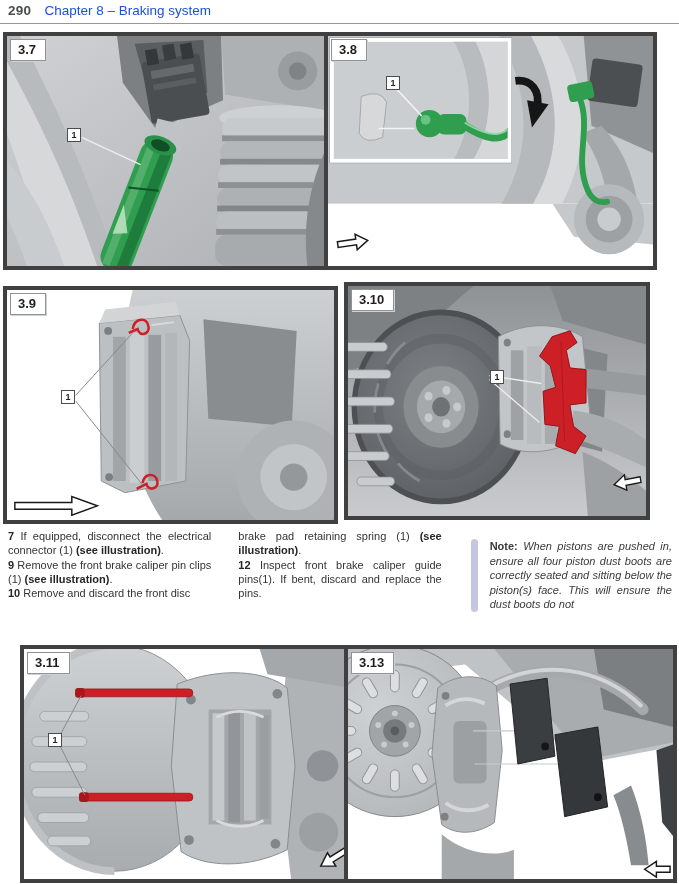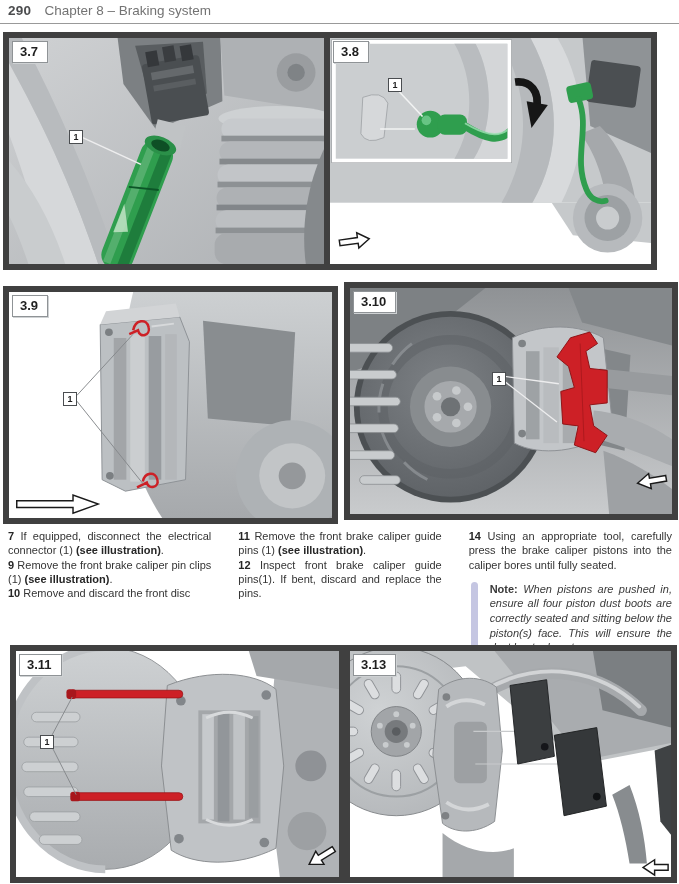--- a/index.html
+++ b/index.html
@@ -2,23 +2,23 @@
 <html style="--highlight-green: #2f9e4e; --highlight-red: #cd2026; --note-bar: #c5c6e2;"><head>
 <meta charset="utf-8">
 <style>
   *{margin:0;padding:0;box-sizing:border-box}
   html,body{background:#fff}
   body{width:679px;height:884px;position:relative;overflow:hidden;
        font-family:"Liberation Sans",sans-serif;-webkit-font-smoothing:antialiased}
   .page{position:absolute;inset:0;background:#fff}
   .hdr{position:absolute;top:3px;left:8px;display:flex;align-items:flex-end;gap:13px}
   .pagenum{font-weight:bold;font-size:13.5px;color:#4b4c4e;letter-spacing:.3px}
-  .chapter{font-size:13.5px;color:#737373}
+  .chapter{font-size:13.5px;color:#1d4ed8}
   .rule{position:absolute;top:23px;left:0;width:679px;height:1px;background:#999}
-  .panel{position:absolute;border:6px solid #404040;background:#fff;overflow:hidden}
+  .panel{position:absolute;border:4px solid #404040;background:#fff;overflow:hidden}
   .panel svg{position:absolute;inset:0;width:100%;height:100%;display:block}
   .figlabel{position:absolute;top:3px;left:3px;background:#fff;border:1px solid #8f9396;
             padding:3px 9px 4px 7px;font-size:13px;font-weight:bold;color:#1f1f1f;line-height:1;
             box-shadow:1px 1px 0 #cfd2d4}
   .callout{position:absolute;width:14px;height:14px;background:#fff;border:1px solid #4a4d50;
            font-size:9px;font-weight:bold;color:#1f1f1f;display:flex;align-items:center;
            justify-content:center;line-height:1}
   .steps{position:absolute;top:529px;left:8px;width:664px;display:flex;gap:27px}
   .col{flex:1;min-width:0}
   .step{font-size:11px;line-height:14.3px;color:#343434;text-align:justify}
@@ -185,21 +185,21 @@
         <line x1="70" y1="114" x2="138" y2="200"></line>
       </g>
       <g transform="translate(8,212)">
         <polygon points="0,6 58,6 58,0 84,9.5 58,19 58,13 0,13" fill="#fff" stroke="#1a1a1a" stroke-width="1.5"></polygon>
       </g>
     </svg>
     <div class="figlabel">3.9</div>
     <div class="callout" style="left:54px;top:100px">1</div>
   </figure>
 
-  <figure class="panel" style="left:344px;top:282px;width:334px;height:238px">
+  <figure class="panel" style="left:344px;top:282px;width:306px;height:238px">
     <svg viewBox="0 0 333 236" preserveAspectRatio="none">
       <defs>
         <linearGradient id="p10bg" x1="0" y1="0" x2="0" y2="1">
           <stop offset="0" stop-color="#8f9295"></stop>
             <stop offset="1" stop-color="#c9cbcd"></stop>
         </linearGradient>
         <radialGradient id="p10d" cx="0.45" cy="0.4" r="0.8">
           <stop offset="0" stop-color="#7d8185"></stop>
             <stop offset="1" stop-color="#565a5e"></stop>
         </radialGradient>
@@ -264,35 +264,32 @@
     <div class="callout" style="left:142px;top:84px">1</div>
   </figure>
 
   <section class="steps">
     <div class="col">
         <p class="step"><b>7</b><span> If equipped, disconnect the electrical connector (1) </span><b>(see illustration)</b><span>.</span></p>
         <p class="step"><b>9</b><span> Remove the front brake caliper pin clips (1) </span><b>(see illustration)</b><span>.</span></p>
         <p class="step"><b>10</b><span> Remove and discard the front disc</span></p>
       </div>
     <div class="col">
-        <p class="step"><b>11</b><span> Remove the front brake caliper guide pins (1) </span><b>(see illustration)</b><span>.</span></p>
+        <p class="step"><span>brake pad retaining spring (1) </span><b>(see illustration)</b><span>.</span></p>
         <p class="step"><b>12</b><span> Inspect front brake caliper guide pins(1). If bent, discard and replace the pins.</span></p>
       </div>
     <div class="col">
-      <div>
-          <p class="step"><b>14</b><span> Using an appropriate tool, carefully press the brake caliper pistons into the caliper bores until fully seated.</span></p>
-        </div>
       <aside class="note">
         <span class="note-bar"></span>
         <p class="note-text"><b class="note-label">Note:</b> <span>When pistons are pushed in, ensure all four piston dust boots are correctly seated and sitting below the piston(s) face. This will ensure the dust boots do not</span></p>
       </aside>
     </div>
   </section>
 
-  <figure class="panel" style="left:10px;top:645px;width:335px;height:238px">
+  <figure class="panel" style="left:20px;top:645px;width:335px;height:238px">
     <svg viewBox="0 0 333 236" preserveAspectRatio="none">
       <defs>
         <linearGradient id="p11d" x1="0" y1="0" x2="0" y2="1">
           <stop offset="0" stop-color="#ced1d3"></stop>
             <stop offset="1" stop-color="#a9acaf"></stop>
         </linearGradient>
       </defs>
       <rect width="333" height="236" fill="#fff"></rect>
       <g>
         <ellipse cx="92" cy="112" rx="102" ry="116" fill="url(#p11d)" stroke="#8f9295"></ellipse>

